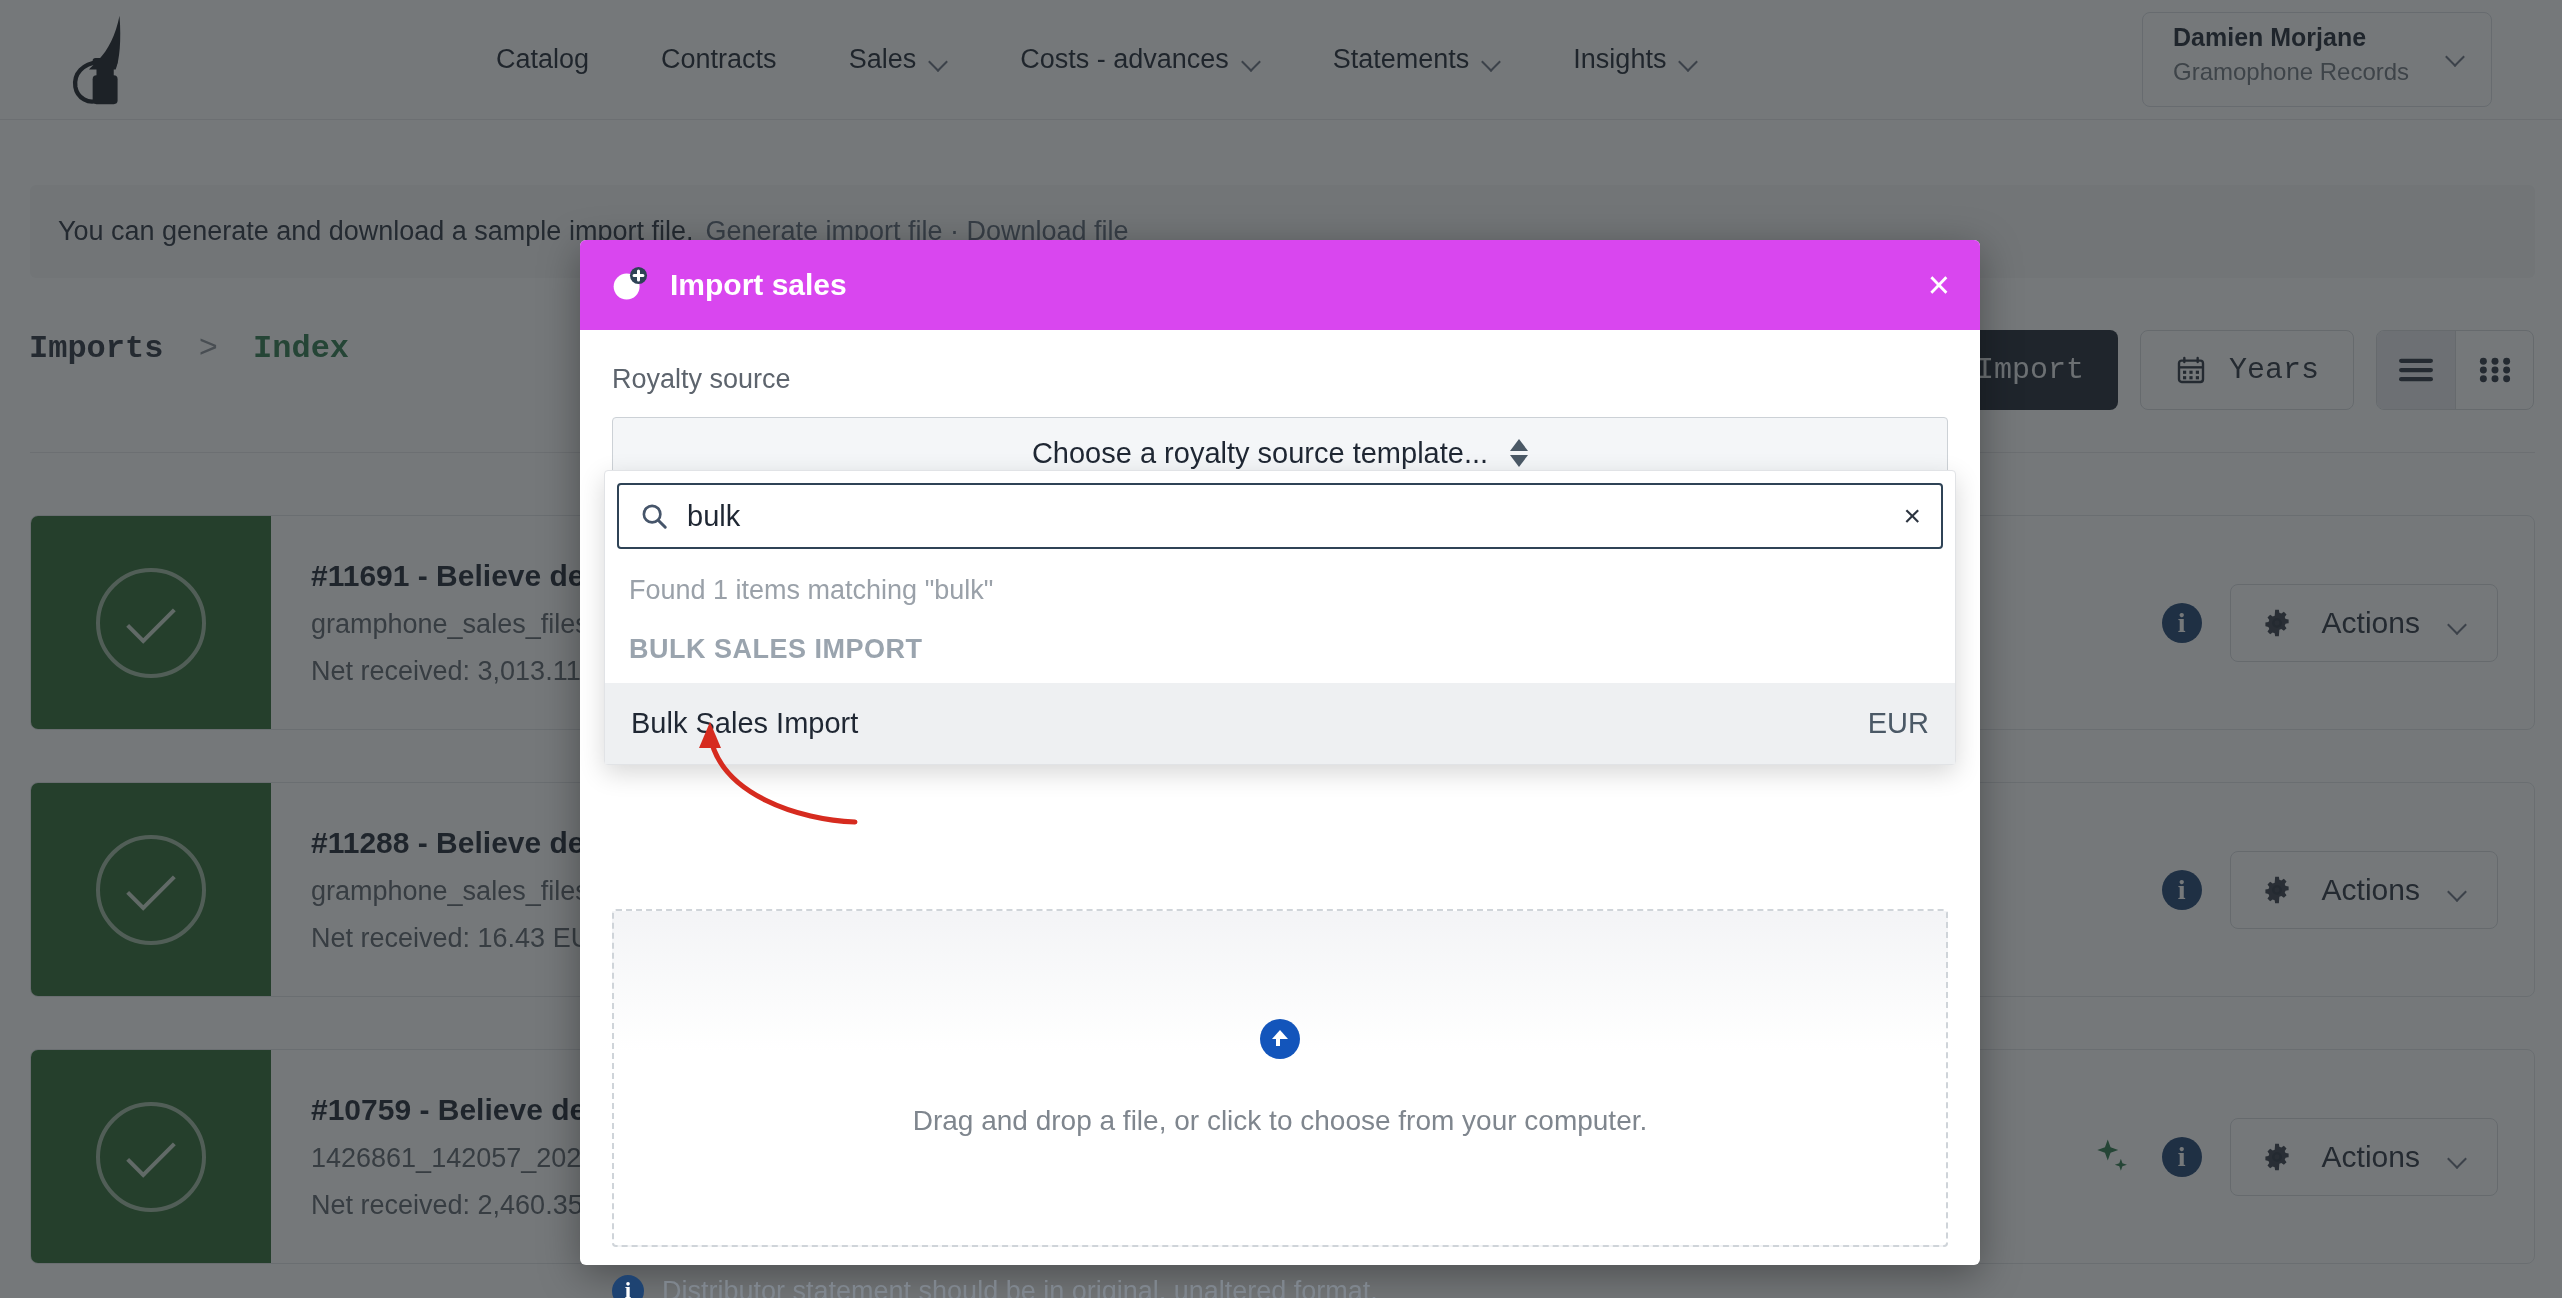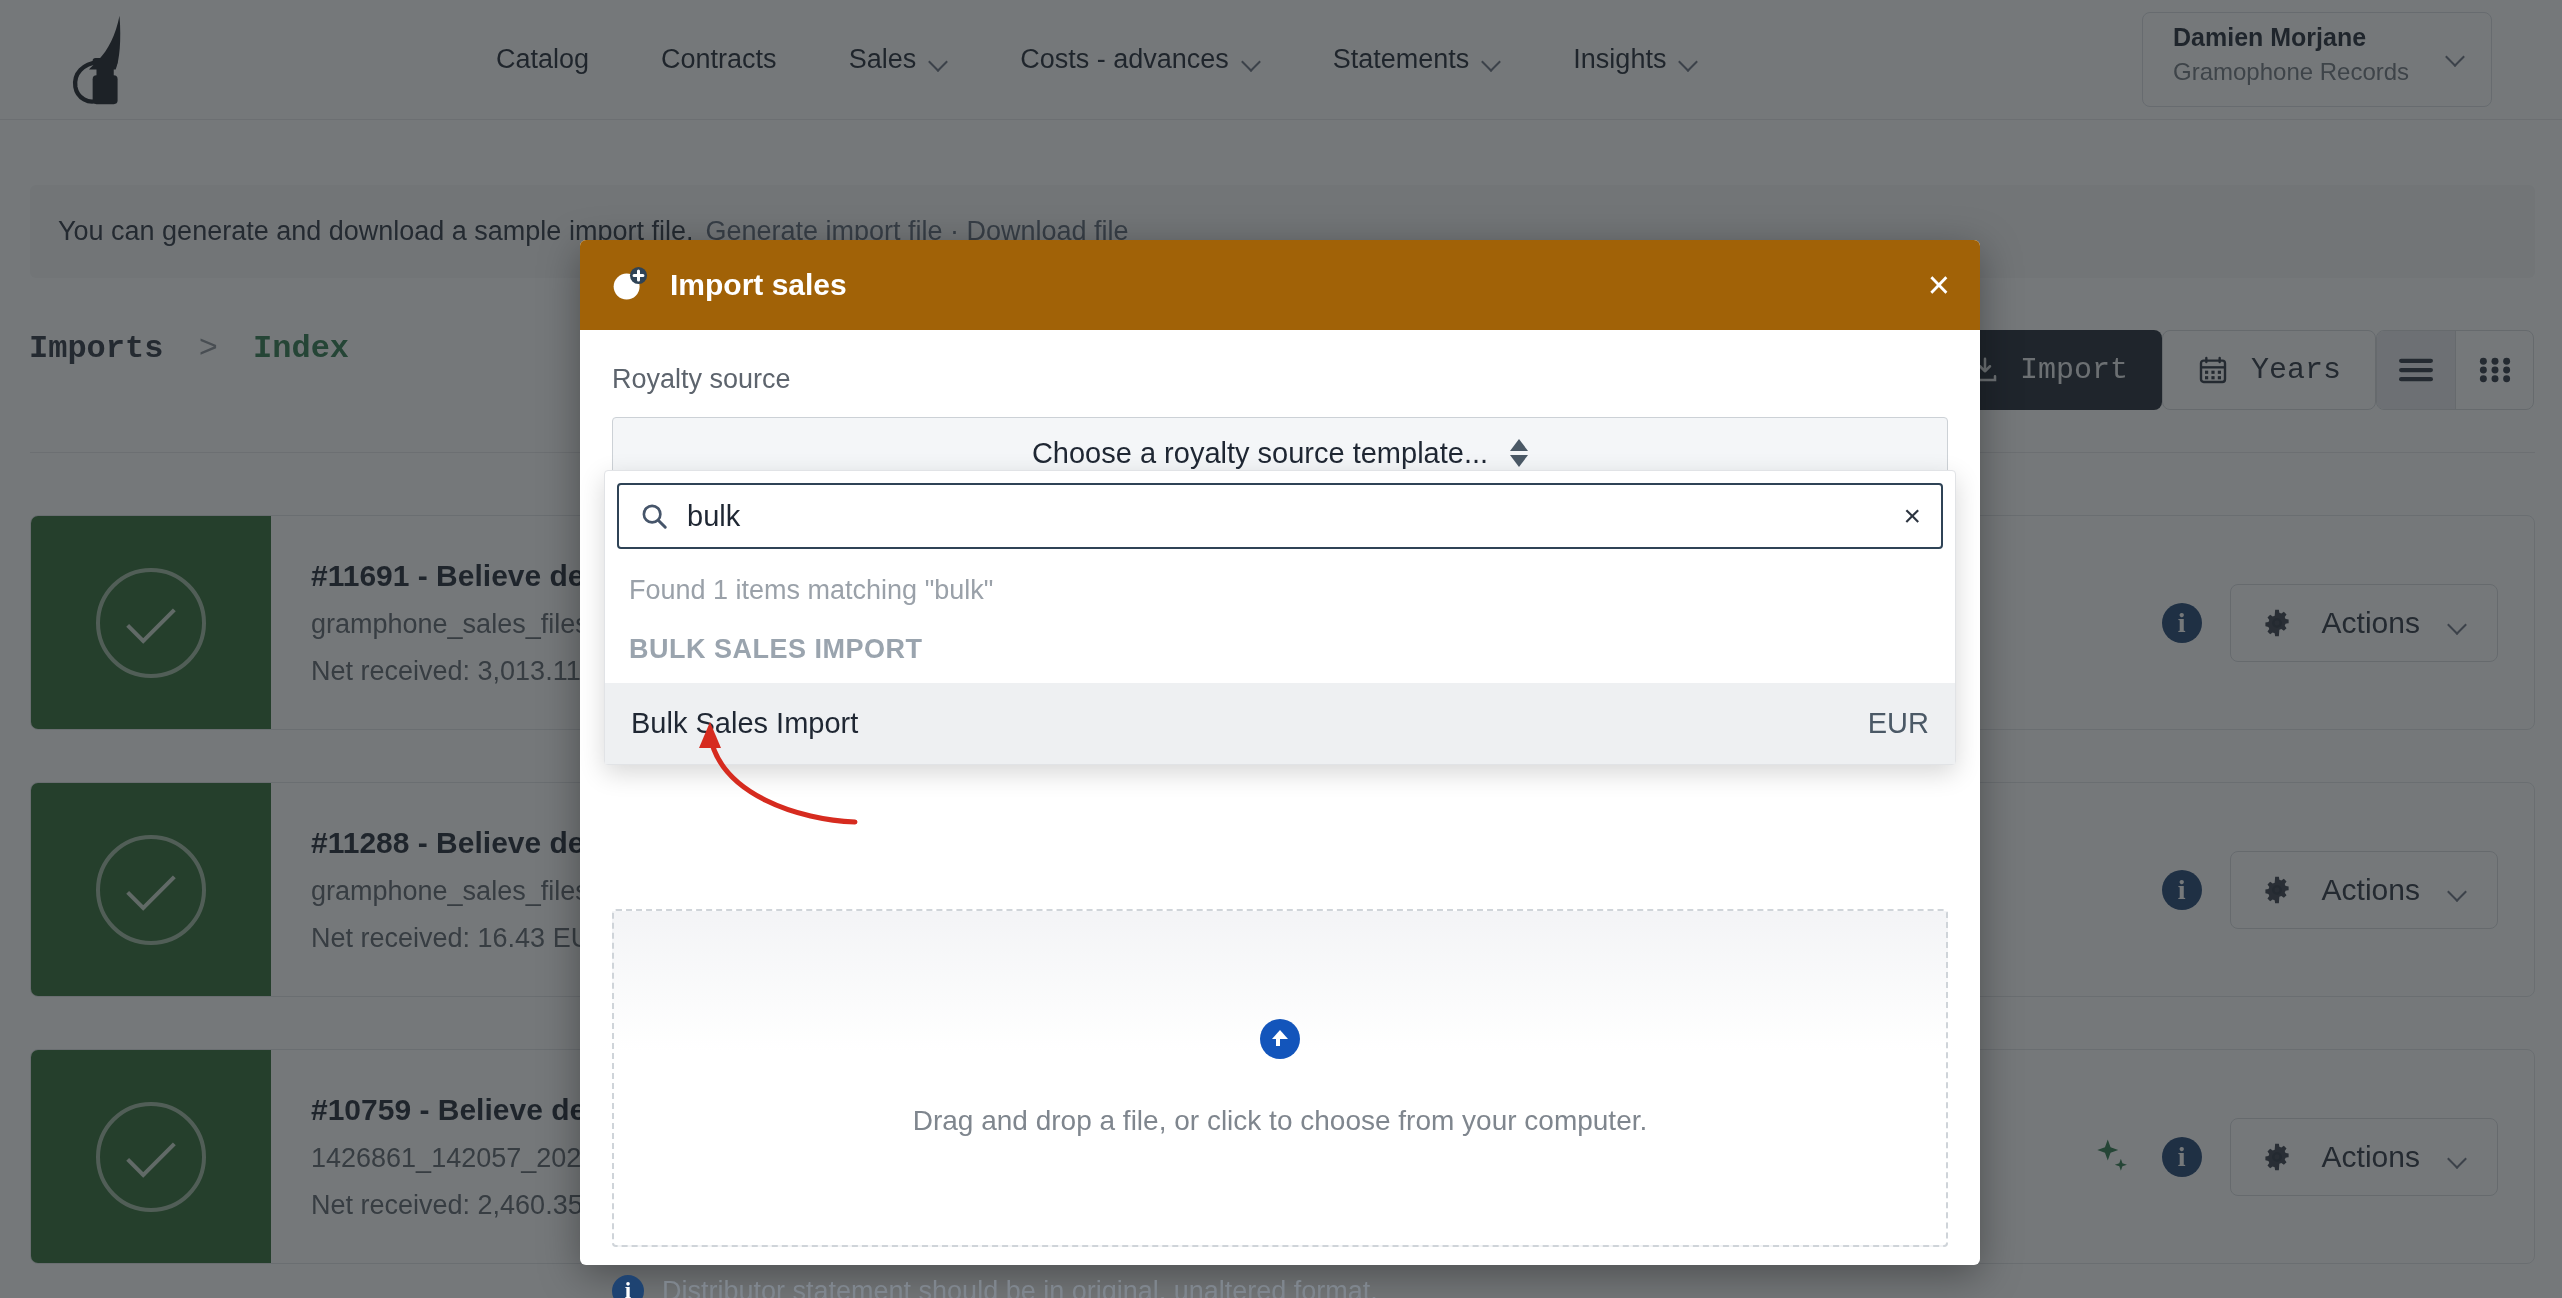--- a/index.html
+++ b/index.html
@@ -54,21 +54,21 @@
   }
   .banner-text { font-size: 27px; color: #2c3440; }
   .banner-link { font-size: 27px; color: #5c6877; margin-left: 12px; }
 
   
   .crumbrow { position: absolute; left: 29px; top: 330px; width: 2505px; height: 100px; font-family: Liberation Mono, monospace; }
   .crumb { font-size: 32px; font-weight: 700; color: #2c3440; }
   .crumb .sep { color: #8b9199; font-weight: 400; margin: 0 16px; }
   .crumb .cur { color: #2f7a4d; }
 
-  .hdr-actions { position: absolute; right: 0; top: 0; display: flex; align-items: flex-start; }
+  .hdr-actions { position: absolute; right: 0; top: 0; display: flex; align-items: flex-start; gap: 22px; }
   .btn-import {
     background: #1f2733; color: #e8eaed; border-radius: 8px;
     height: 80px; padding: 0 34px; display: flex; align-items: center; gap: 20px;
     font-size: 30px; cursor: pointer;
   }
   .btn-years {
     background: #fff; color: #2c3440; border: 1px solid #d7dade; border-radius: 8px;
     height: 80px; padding: 0 34px; display: flex; align-items: center; gap: 22px;
     font-size: 30px; cursor: pointer;
   }
@@ -118,21 +118,21 @@
   
   .dim { position: absolute; inset: 0; background: rgba(33,37,41,.62); }
 
   
   .modal {
     position: absolute; left: 580px; top: 240px; width: 1400px; height: 1025px;
     background: #fff; border-radius: 6px; box-shadow: 0 10px 40px rgba(0,0,0,.35);
     display: flex; flex-direction: column; overflow: visible;
   }
   .modal-head {
-    height: 90px; background: #a16207; border-radius: 6px 6px 0 0; color: #fff;
+    height: 90px; background: #d946ef; border-radius: 6px 6px 0 0; color: #fff;
     display: flex; align-items: center; padding: 0 30px; flex: 0 0 90px;
   }
   .modal-title { font-size: 30px; font-weight: 700; margin-left: 22px; }
   .modal-close { margin-left: auto; font-size: 38px; line-height: 1; cursor: pointer; color:#fff; }
   .modal-body { flex: 1; padding: 34px 32px 0 32px; position: relative; }
 
   .field-label { font-size: 27px; color: #5d646d; margin-bottom: 22px; }
   .select-box {
     height: 72px; background: #f4f6f8; border: 1px solid #ccd1d6; border-radius: 4px;
     display: flex; align-items: center; justify-content: center; gap: 22px;

